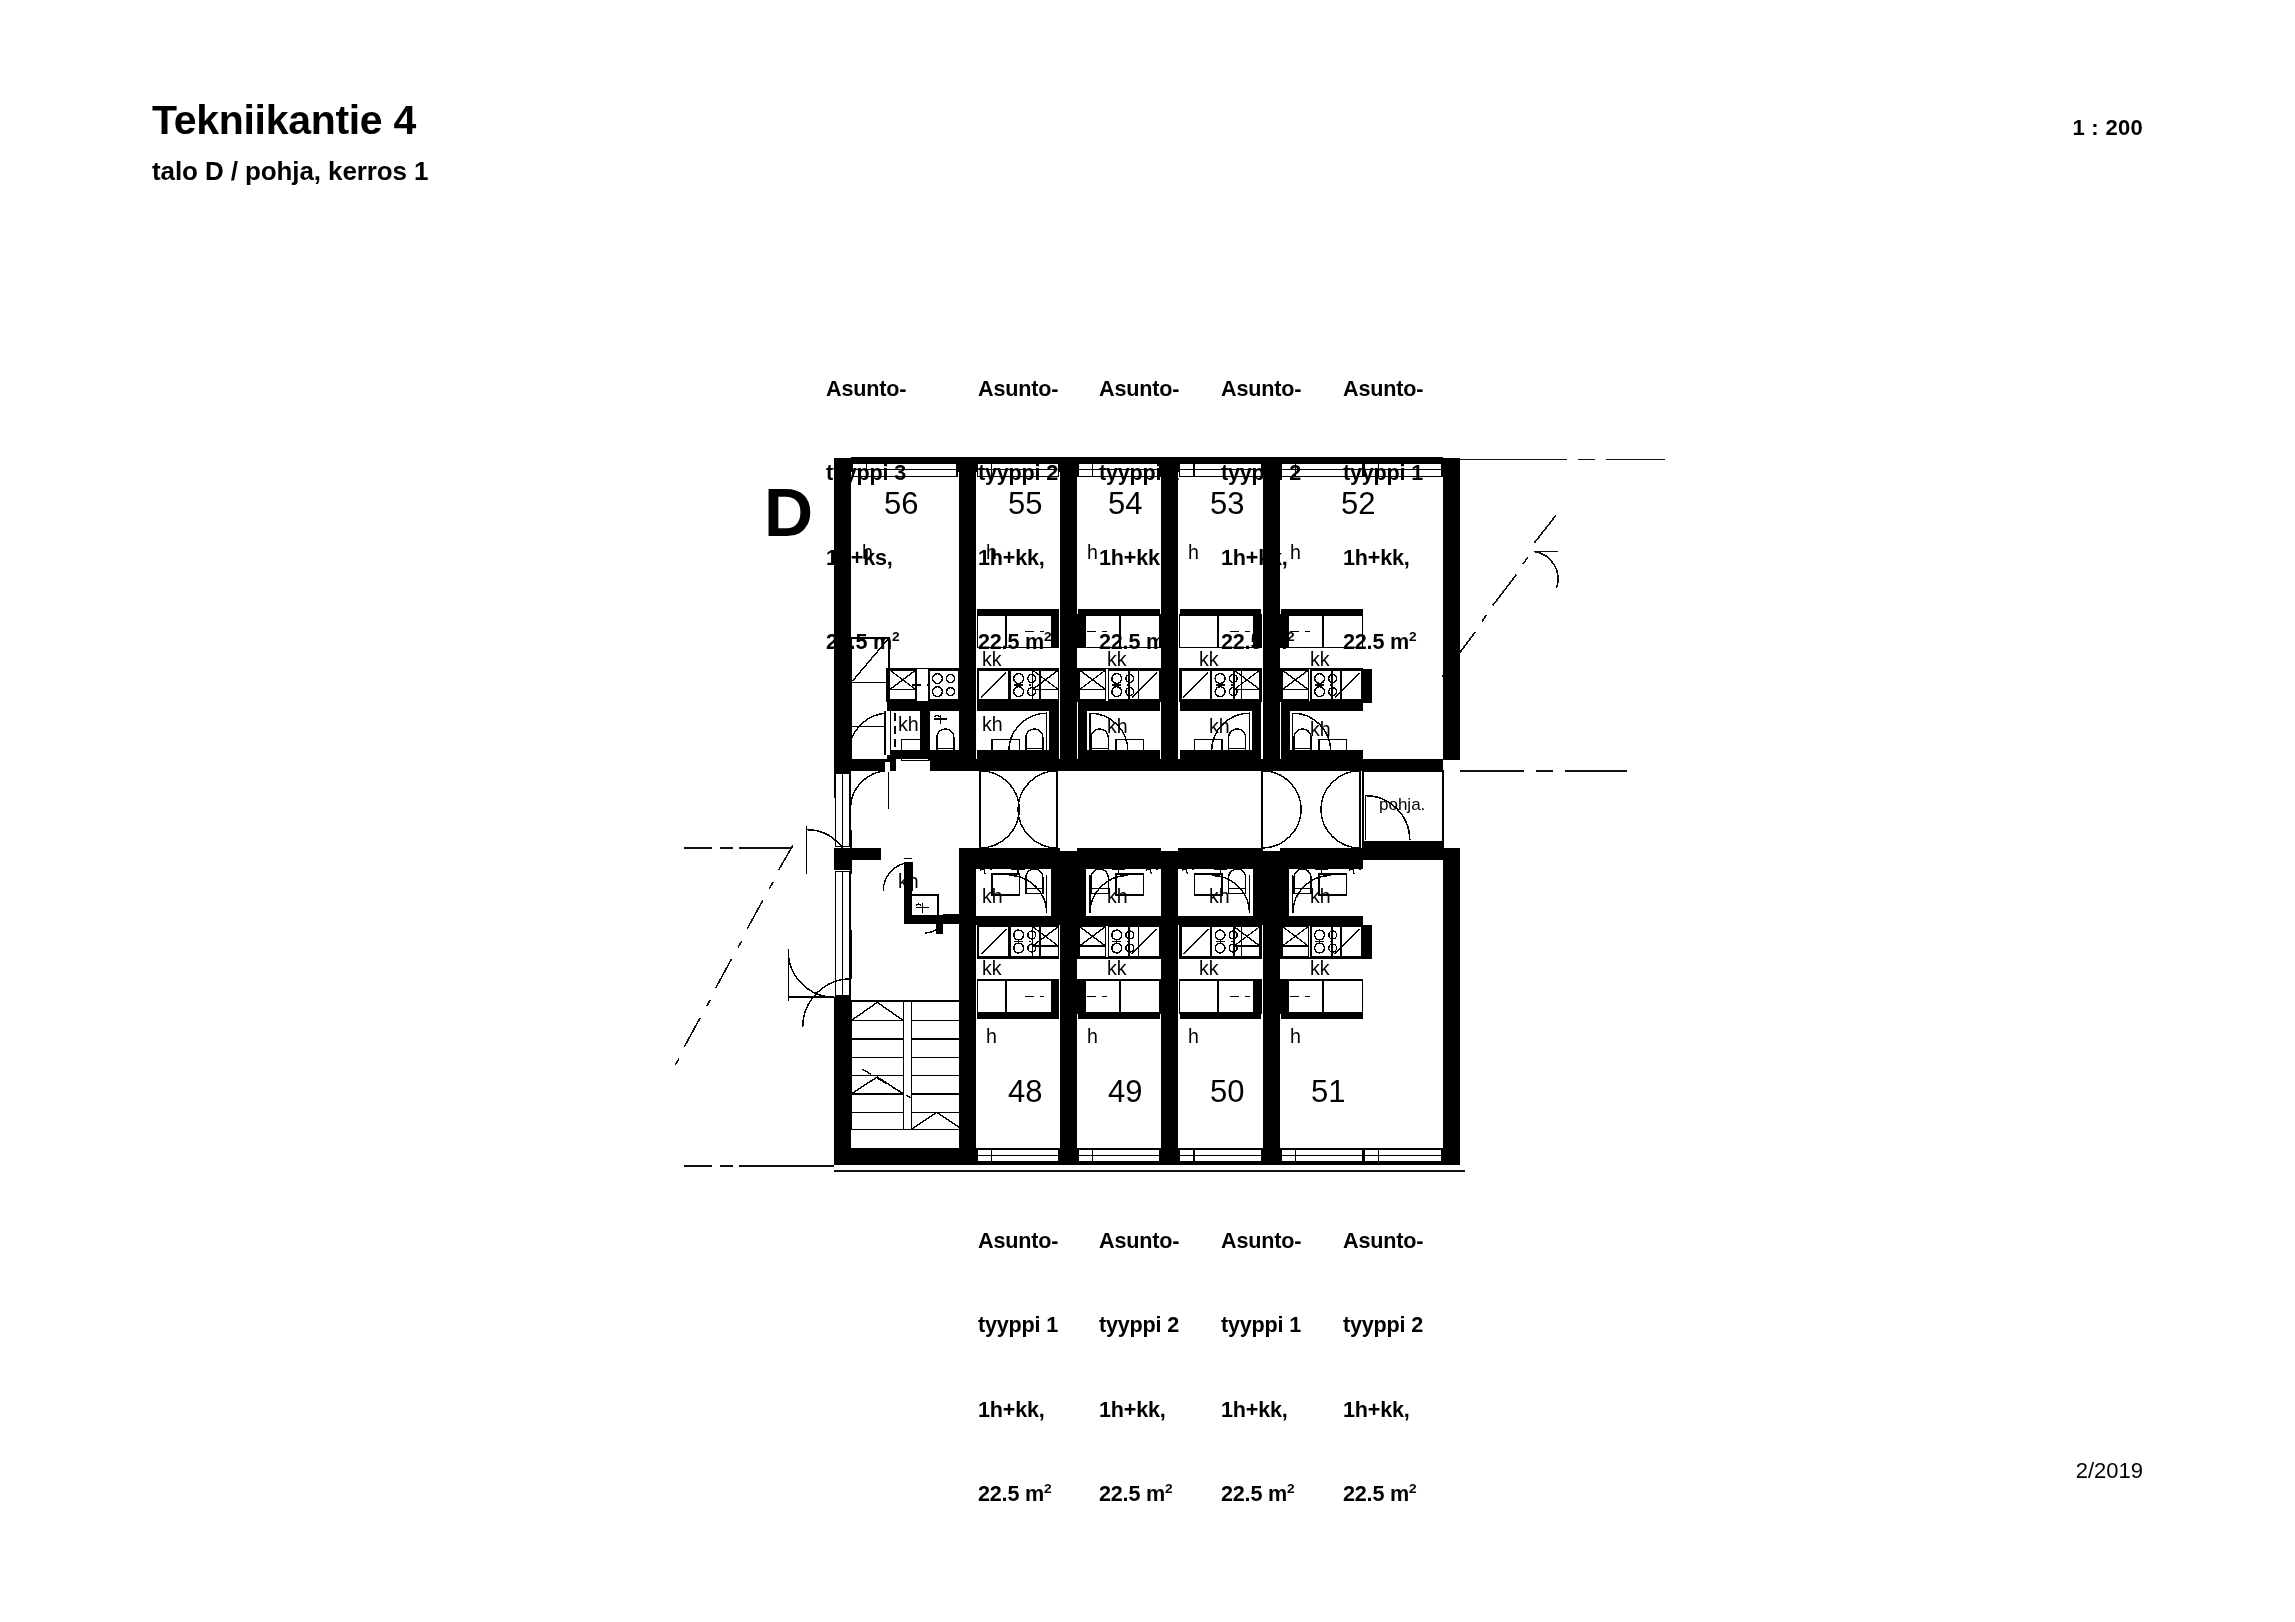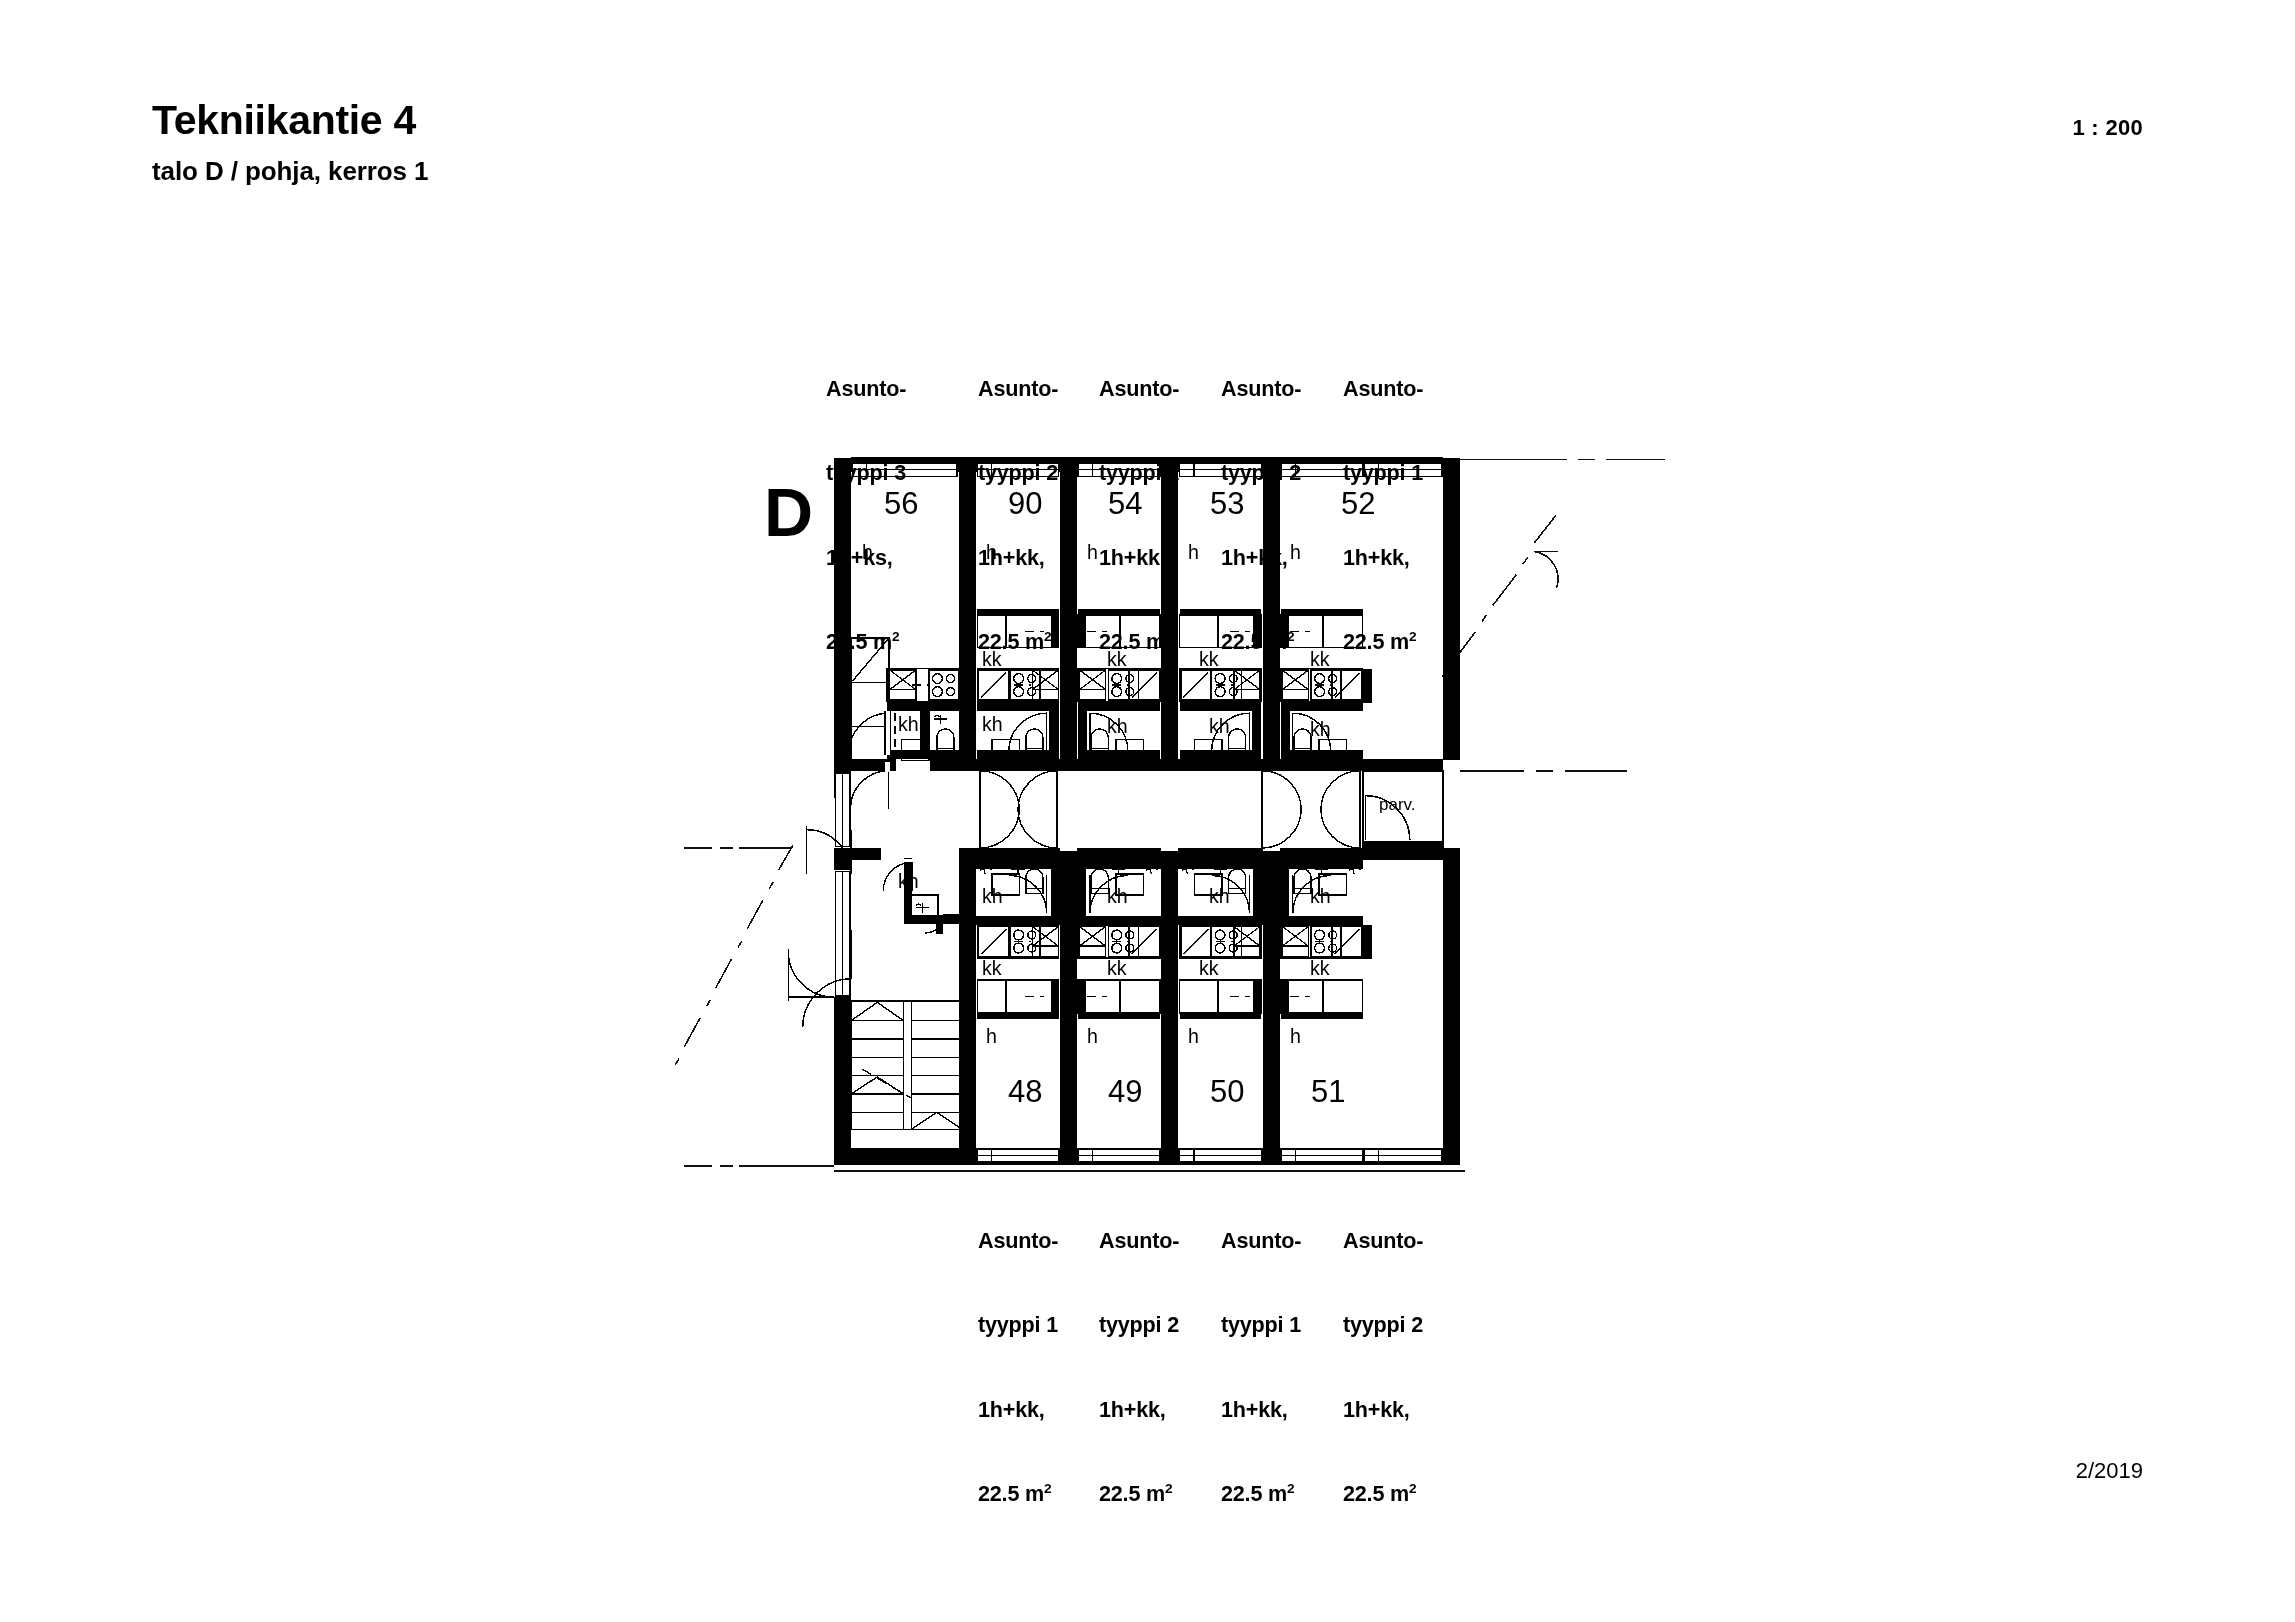--- a/index.html
+++ b/index.html
@@ -644,21 +644,21 @@
   <div><span>22.5 m</span><sup>2</sup></div>
 </div>
 <div class="ann type-label" style="left:1343px;top:1171px;">
   <div>Asunto-</div>
   <div>tyyppi 2</div>
   <div>1h+kk,</div>
   <div><span>22.5 m</span><sup>2</sup></div>
 </div>
 
 <div class="ann apt-no" style="left:867px;top:486px;">56</div>
-<div class="ann apt-no" style="left:991px;top:486px;">90</div>
+<div class="ann apt-no" style="left:991px;top:486px;">55</div>
 <div class="ann apt-no" style="left:1091px;top:486px;">54</div>
 <div class="ann apt-no" style="left:1193px;top:486px;">53</div>
 <div class="ann apt-no" style="left:1324px;top:486px;">52</div>
 
 <div class="ann apt-no" style="left:991px;top:1074px;">48</div>
 <div class="ann apt-no" style="left:1091px;top:1074px;">49</div>
 <div class="ann apt-no" style="left:1193px;top:1074px;">50</div>
 <div class="ann apt-no" style="left:1294px;top:1074px;">51</div>
 
 <div class="ann room-lbl" style="left:862px;top:541px;">h</div>
@@ -687,14 +687,14 @@
 <div class="ann room-lbl" style="left:982px;top:957px;">kk</div>
 <div class="ann room-lbl" style="left:1107px;top:957px;">kk</div>
 <div class="ann room-lbl" style="left:1199px;top:957px;">kk</div>
 <div class="ann room-lbl" style="left:1310px;top:957px;">kk</div>
 
 <div class="ann room-lbl" style="left:986px;top:1025px;">h</div>
 <div class="ann room-lbl" style="left:1087px;top:1025px;">h</div>
 <div class="ann room-lbl" style="left:1188px;top:1025px;">h</div>
 <div class="ann room-lbl" style="left:1290px;top:1025px;">h</div>
 
-<div class="ann room-lbl-sm" style="left:1379px;top:795px;">parv.</div>
+<div class="ann room-lbl-sm" style="left:1379px;top:795px;">pohja.</div>
 
 
 </body></html>

